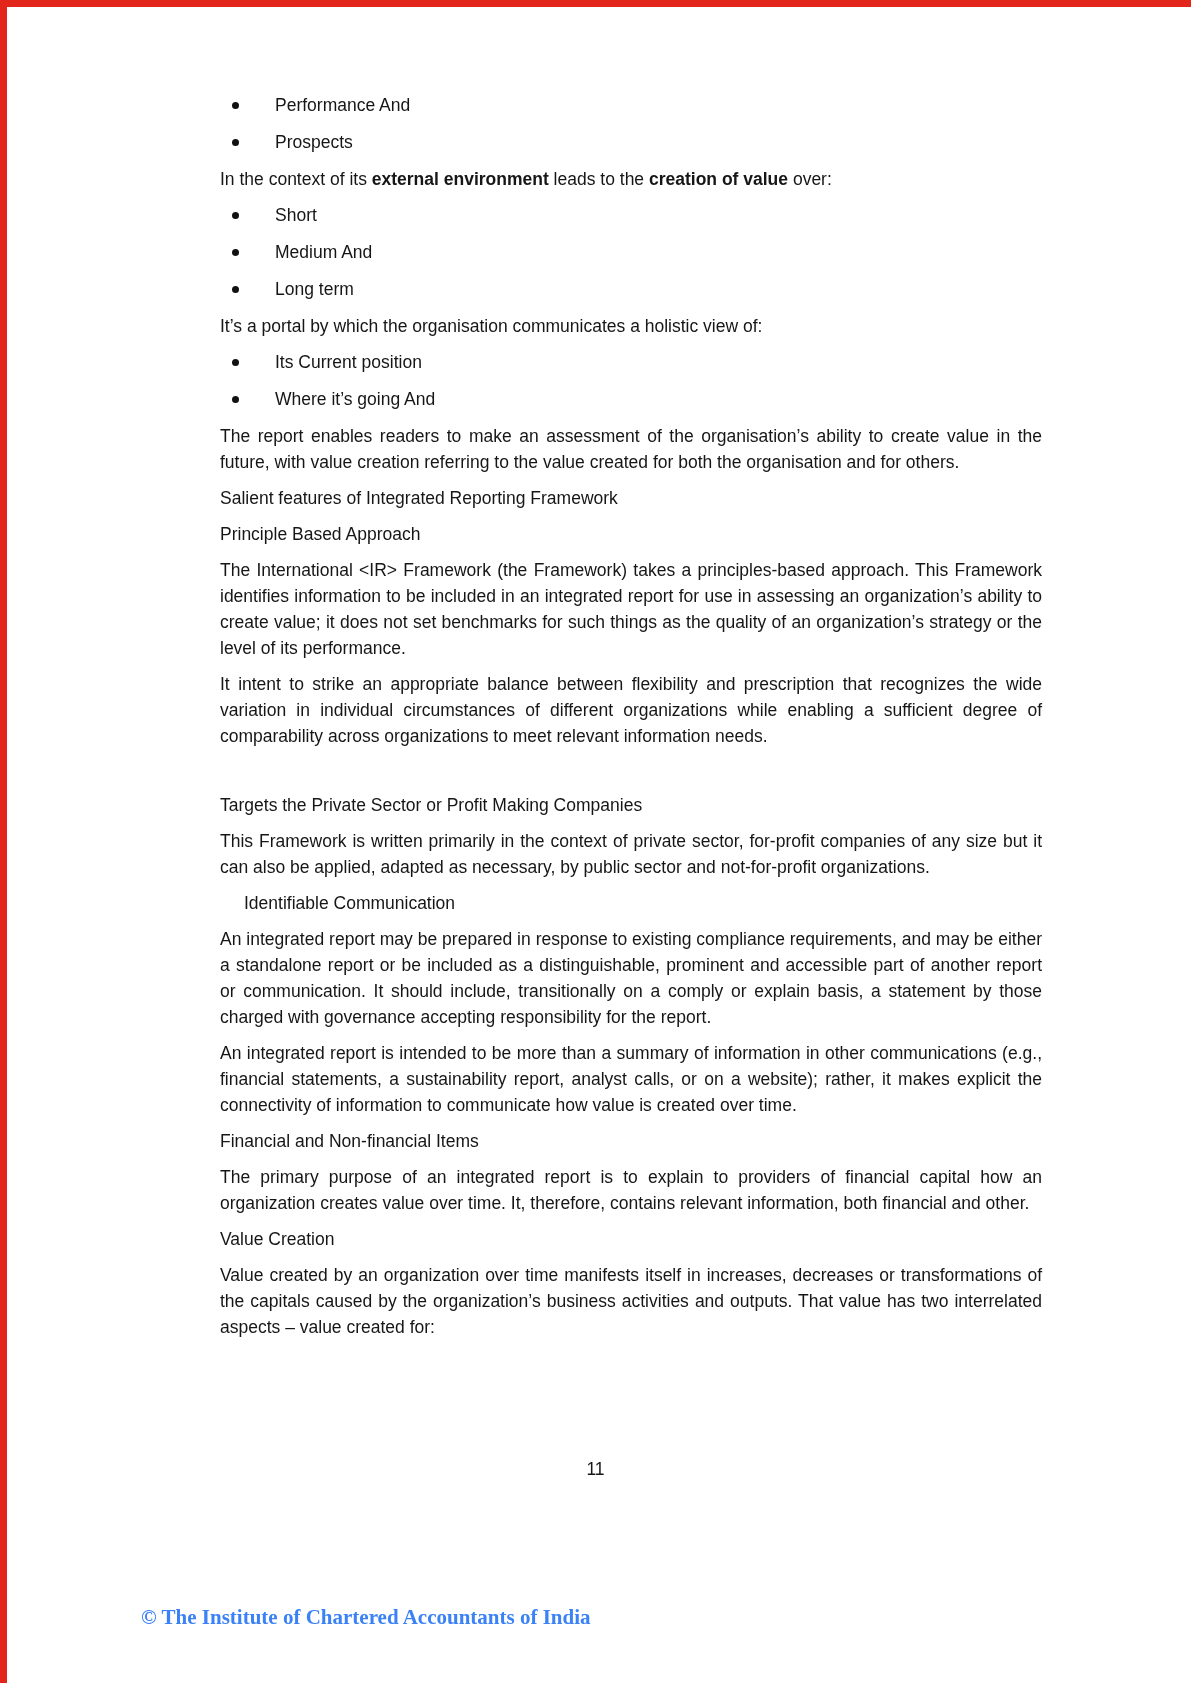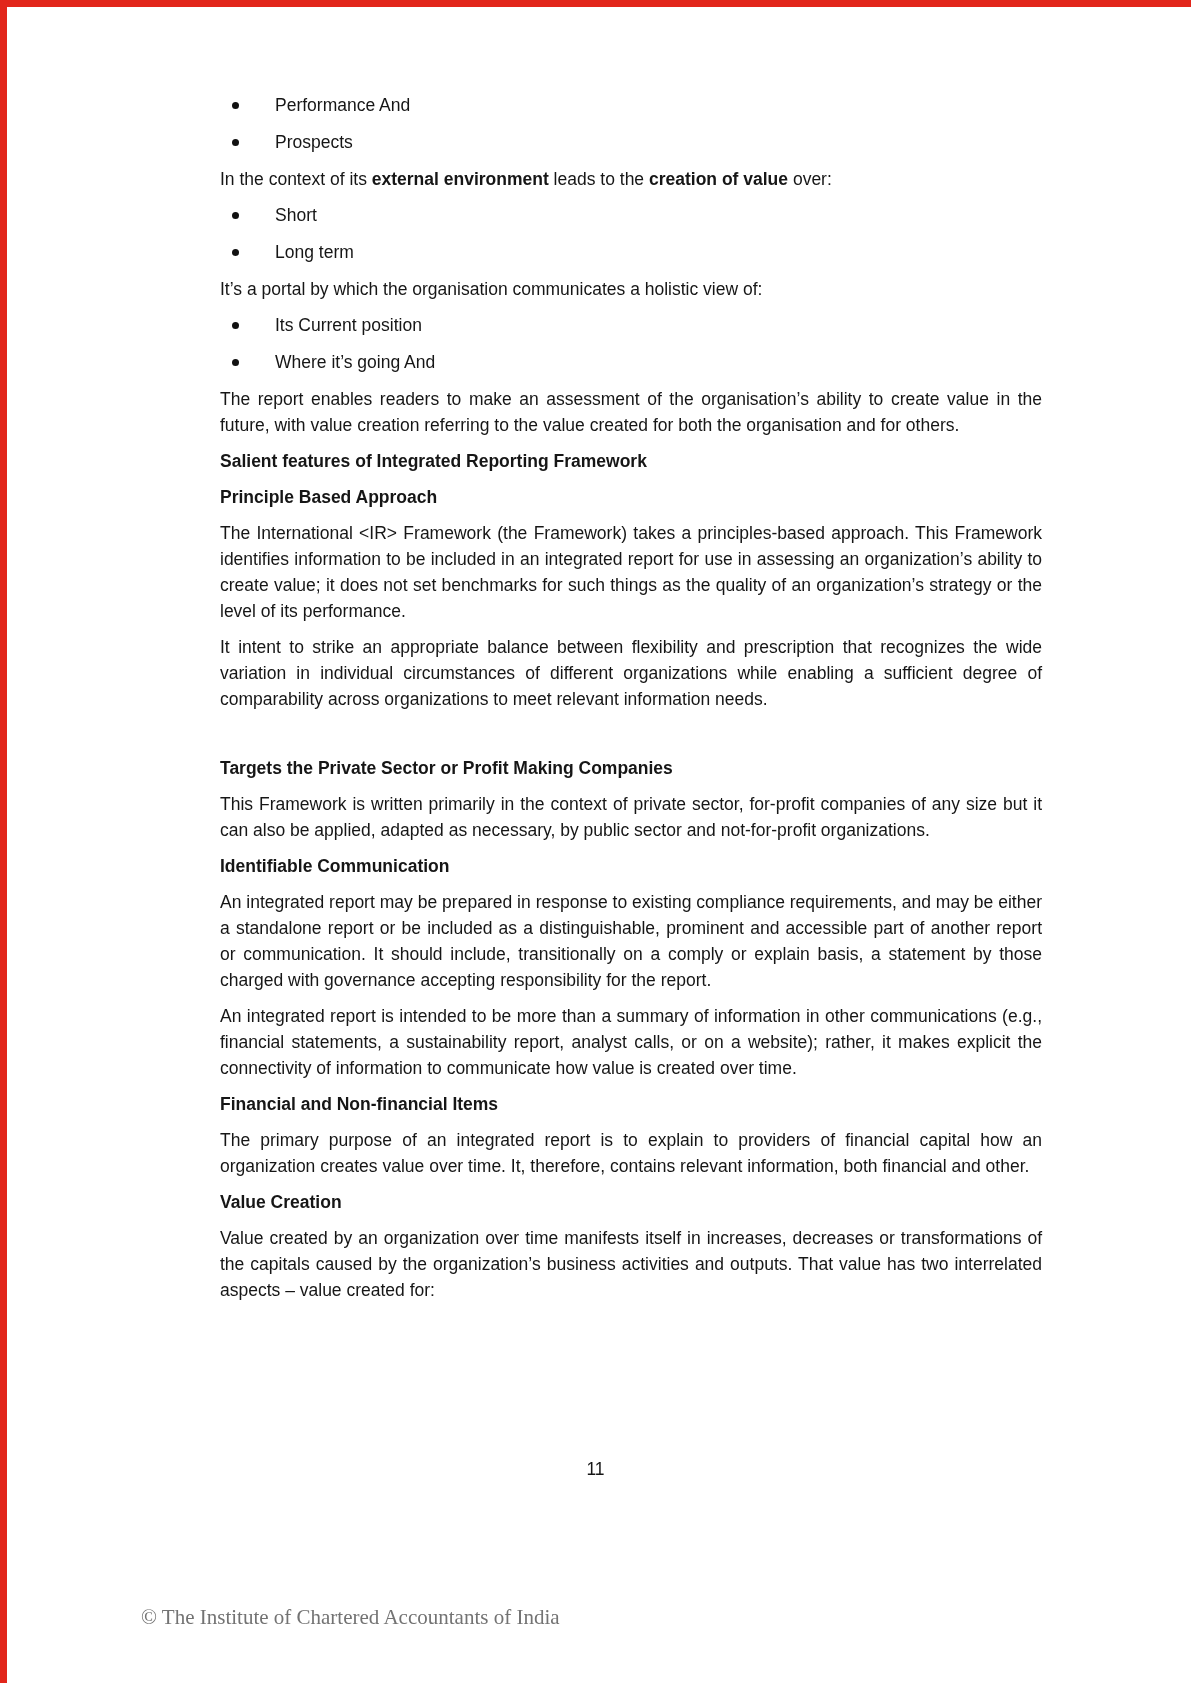--- a/index.html
+++ b/index.html
@@ -35,21 +35,21 @@
     padding-top: 92px;
     font-size: 17.5px;
     line-height: 26px;
     text-align: justify;
   }
   .para {
     margin: 0 0 10px 0;
   }
   .heading {
     margin: 0 0 10px 0;
-    font-weight: bold;
+    font-weight: normal;
     text-align: left;
   }
   .intro {
     text-align: left;
   }
   .li {
     position: relative;
     padding-left: 55px;
     margin: 0 0 11px 0;
     text-align: left;
@@ -71,24 +71,24 @@
     width: 1191px;
     text-align: center;
     font-size: 17.5px;
     line-height: 26px;
   }
   .footer {
     position: absolute;
     left: 141px;
     top: 1604px;
     font-family: "Liberation Serif", serif;
-    font-weight: normal;
+    font-weight: bold;
     font-size: 21px;
     line-height: 26px;
-    color: #737373;
+    color: #3b82f6;
   }
 </style>
 </head>
 <body>
 
 <div class="edge-top"></div>
 <div class="edge-left"></div>
 
 <div class="content">
 
@@ -99,20 +99,24 @@
   <div class="li">
     <span class="dot"></span>
     <span>Prospects</span>
   </div>
 
   <p class="para intro"><span>In the context of its </span><span class="b">external environment</span><span> leads to the </span><span class="b">creation of value</span><span> over:</span></p>
 
   <div class="li">
     <span class="dot"></span>
     <span>Short</span>
+  </div>
+  <div class="li">
+    <span class="dot"></span>
+    <span>Medium And</span>
   </div>
   <div class="li">
     <span class="dot"></span>
     <span>Long term</span>
   </div>
 
   <p class="para intro">It’s a portal by which the organisation communicates a holistic view of:</p>
 
   <div class="li">
     <span class="dot"></span>
@@ -127,21 +131,21 @@
 
   <h3 class="heading" style="font-size:17.5px;">Salient features of Integrated Reporting Framework</h3>
   <h3 class="heading" style="font-size:17.5px;">Principle Based Approach</h3>
 
   <p class="para">The International &lt;IR&gt; Framework (the Framework) takes a principles-based approach. This Framework identifies information to be included in an integrated report for use in assessing an organization’s ability to create value; it does not set benchmarks for such things as the quality of an organization’s strategy or the level of its performance.</p>
   <p class="para">It intent to strike an appropriate balance between flexibility and prescription that recognizes the wide variation in individual circumstances of different organizations while enabling a sufficient degree of comparability across organizations to meet relevant information needs.</p>
 
   <h3 class="heading" style="font-size:17.5px;margin-top:43px;">Targets the Private Sector or Profit Making Companies</h3>
   <p class="para">This Framework is written primarily in the context of private sector, for-profit companies of any size but it can also be applied, adapted as necessary, by public sector and not-for-profit organizations.</p>
 
-  <h3 class="heading" style="font-size:17.5px;">Identifiable Communication</h3>
+  <h3 class="heading" style="font-size:17.5px;margin-left:24px;">Identifiable Communication</h3>
   <p class="para">An integrated report may be prepared in response to existing compliance requirements, and may be either a standalone report or be included as a distinguishable, prominent and accessible part of another report or communication. It should include, transitionally on a comply or explain basis, a statement by those charged with governance accepting responsibility for the report.</p>
   <p class="para">An integrated report is intended to be more than a summary of information in other communications (e.g., financial statements, a sustainability report, analyst calls, or on a website); rather, it makes explicit the connectivity of information to communicate how value is created over time.</p>
 
   <h3 class="heading" style="font-size:17.5px;">Financial and Non-financial Items</h3>
   <p class="para">The primary purpose of an integrated report is to explain to providers of financial capital how an organization creates value over time. It, therefore, contains relevant information, both financial and other.</p>
 
   <h3 class="heading" style="font-size:17.5px;">Value Creation</h3>
   <p class="para">Value created by an organization over time manifests itself in increases, decreases or transformations of the capitals caused by the organization’s business activities and outputs. That value has two interrelated aspects – value created for:</p>
 
 </div>

